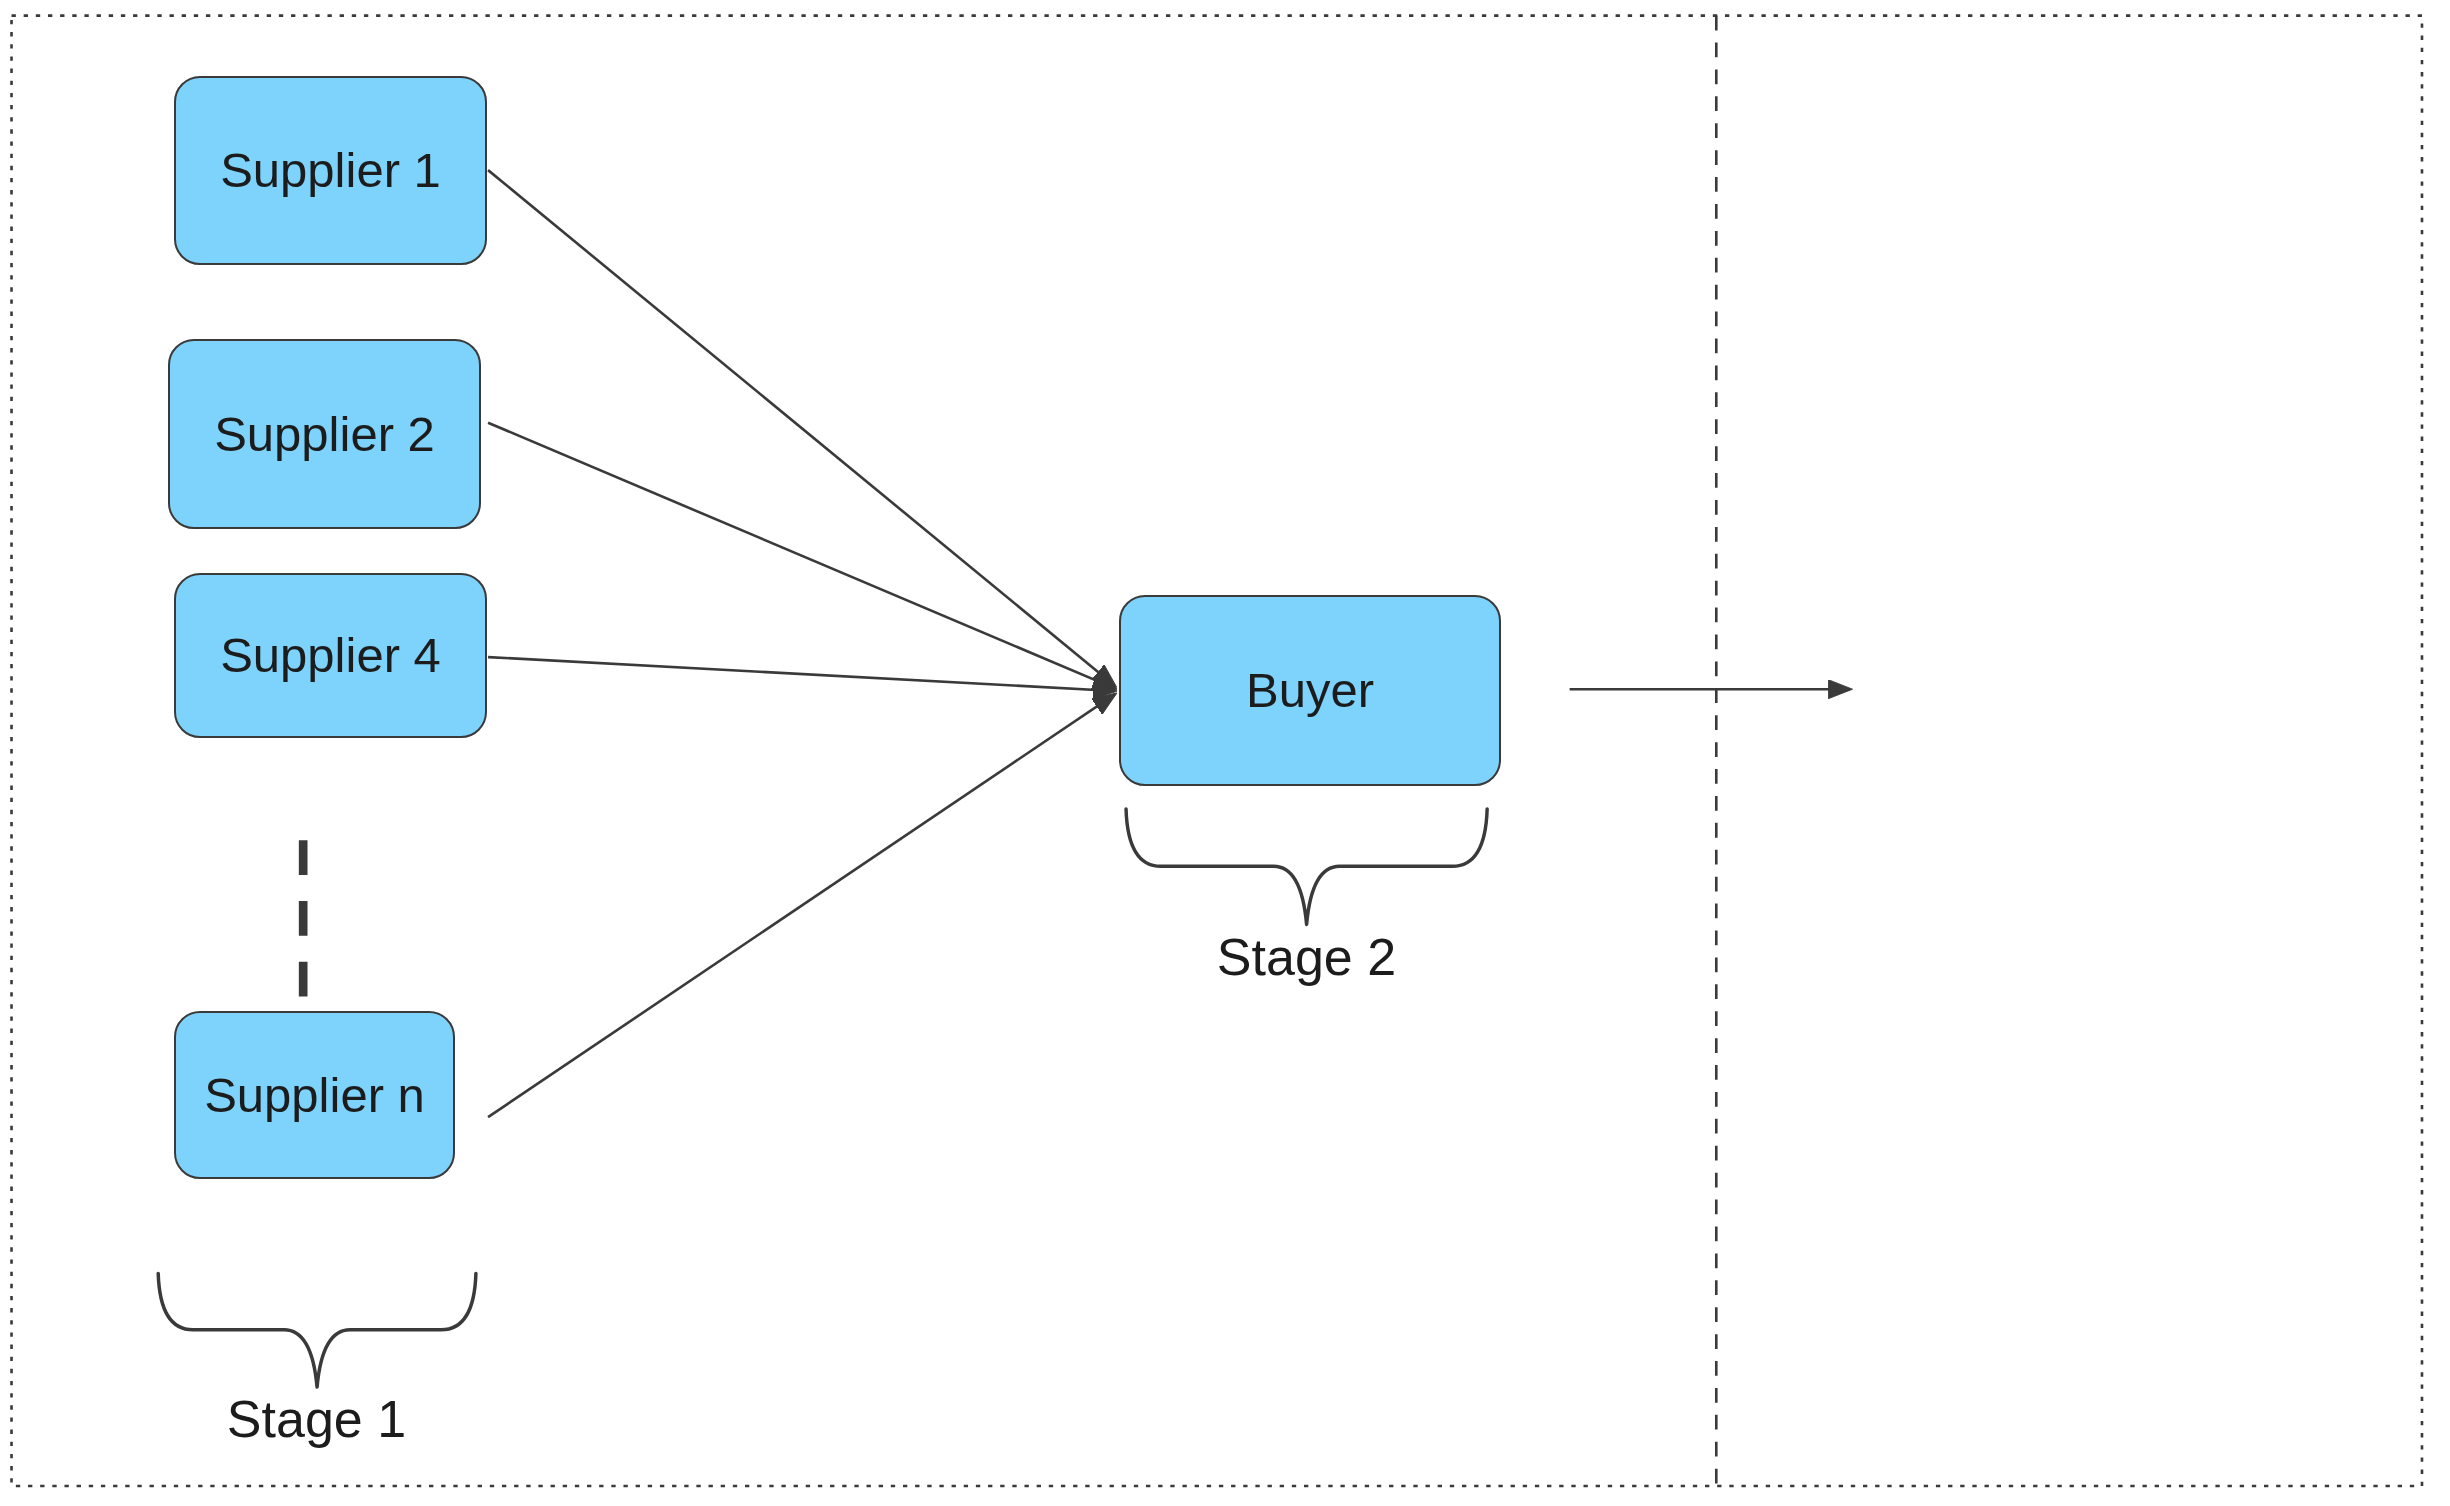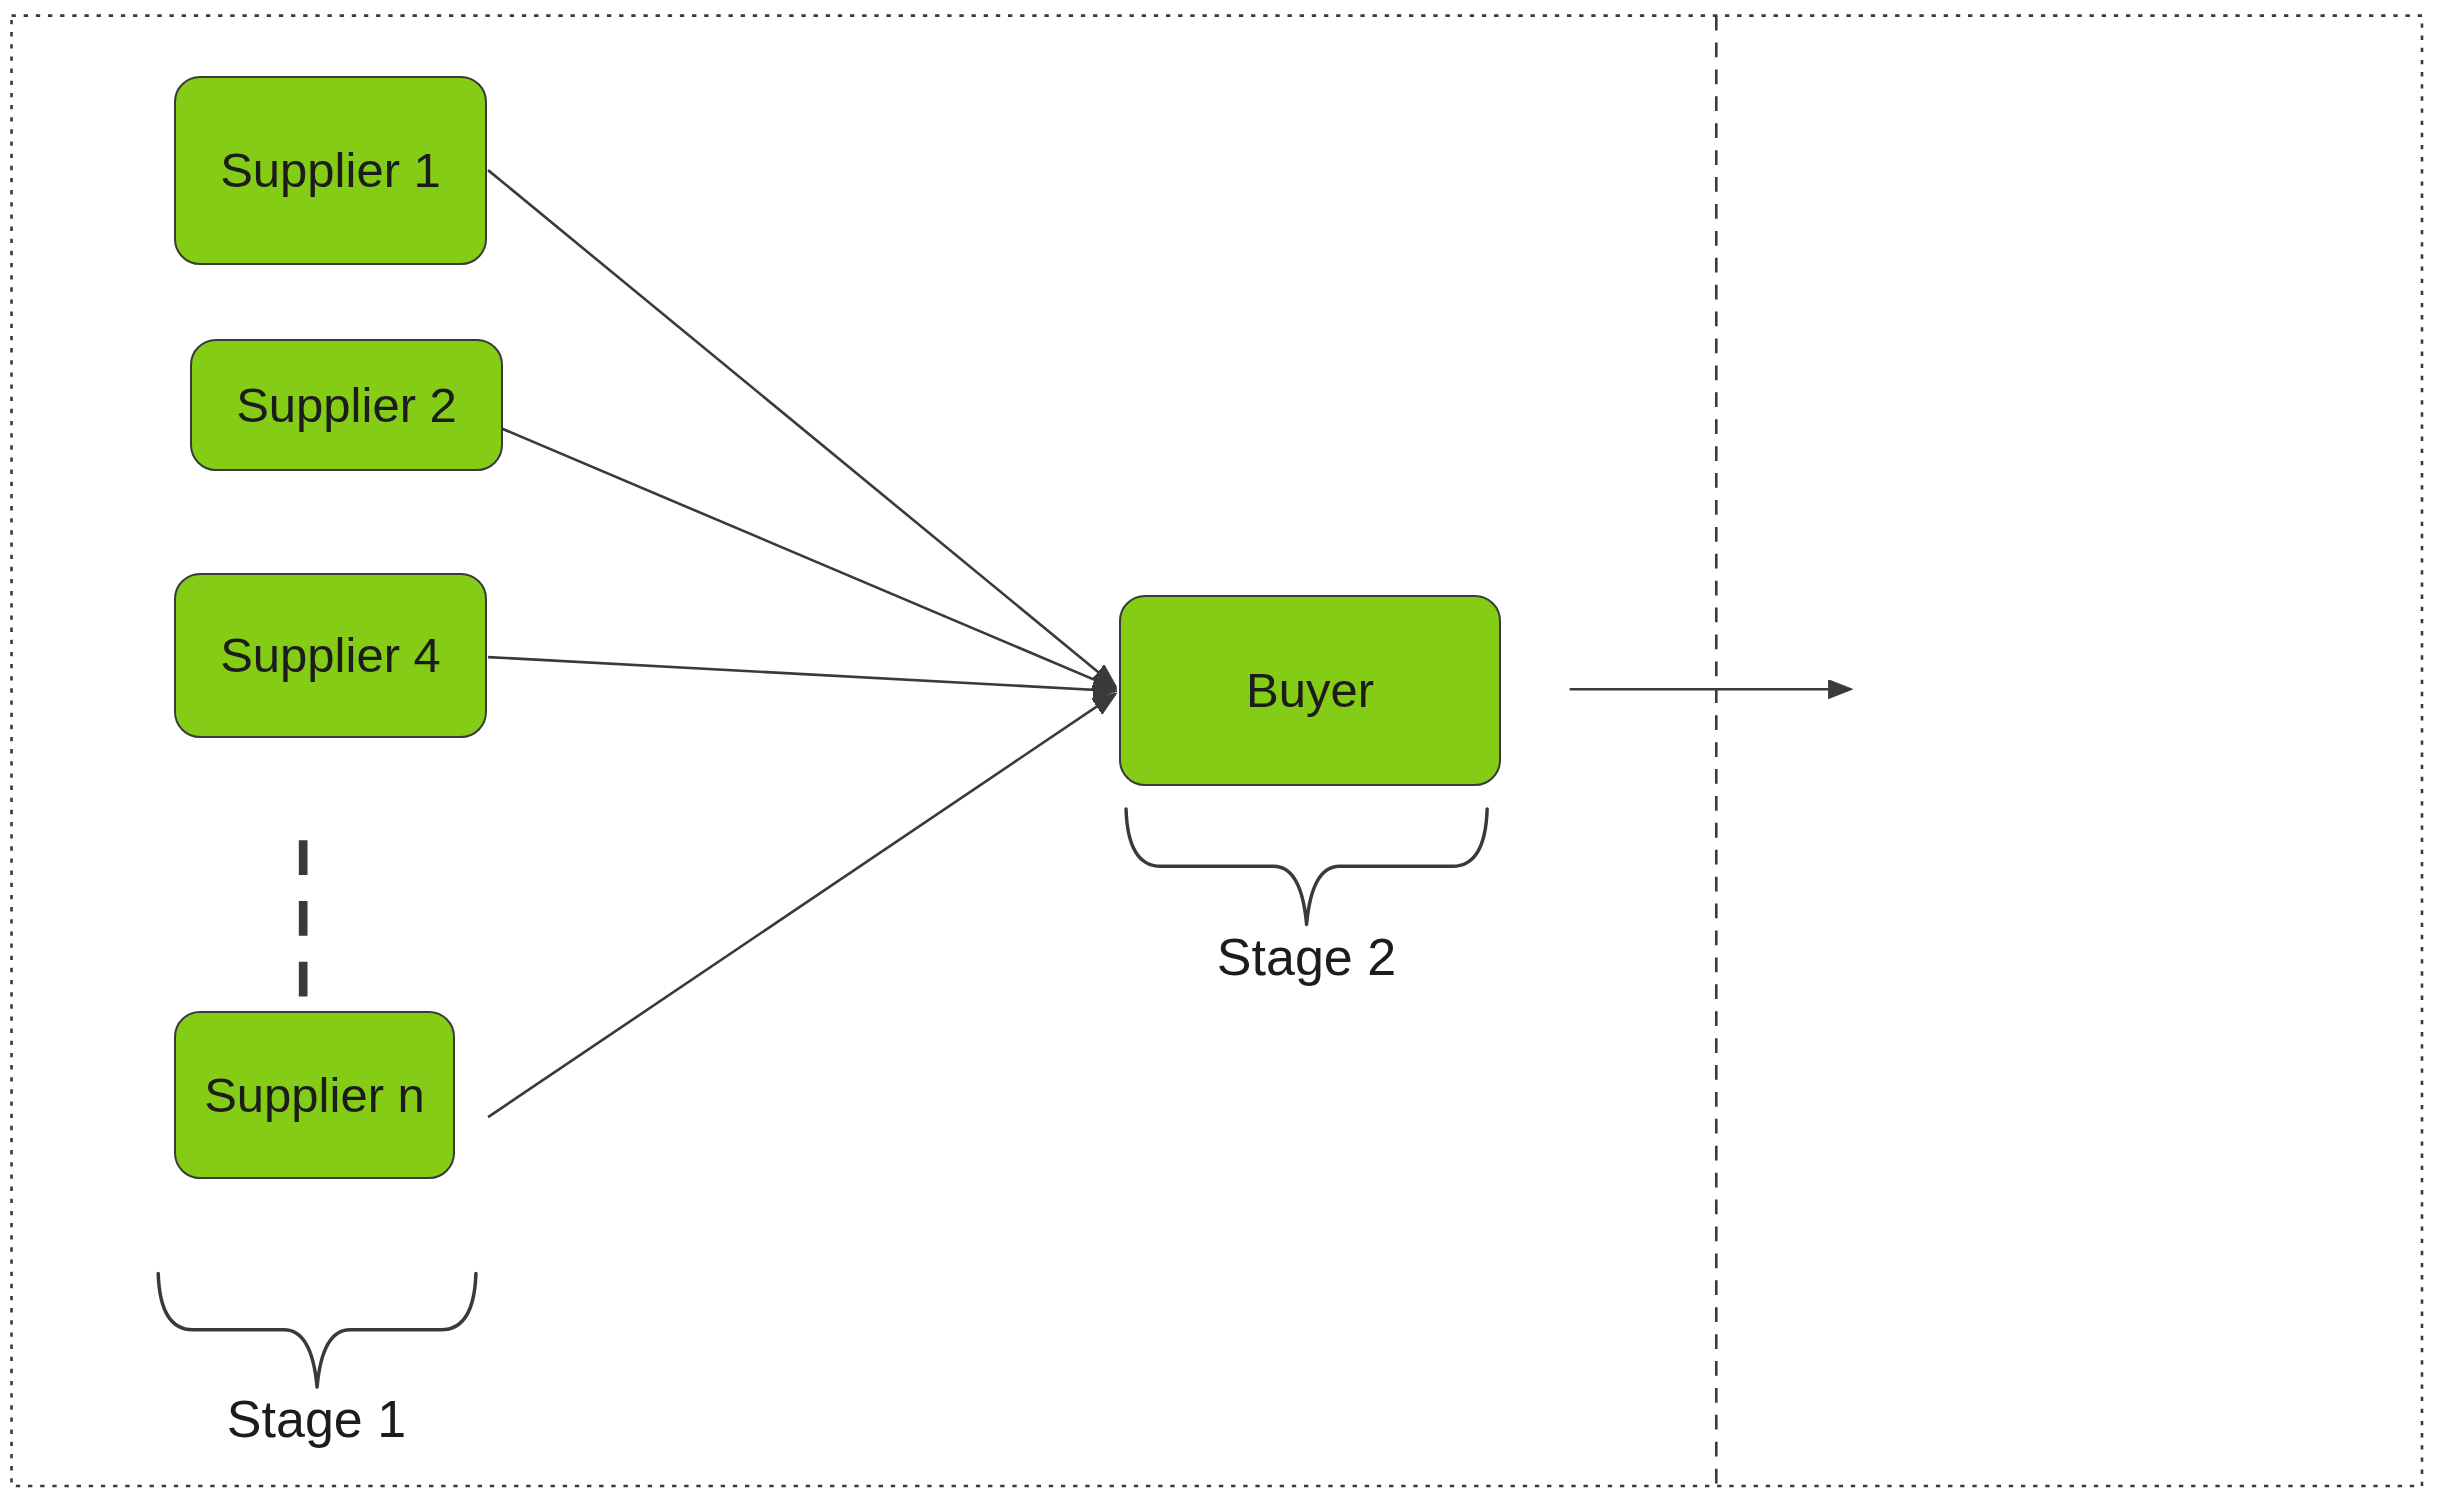--- a/index.html
+++ b/index.html
@@ -11,21 +11,21 @@
   body{width:2450px;height:1506px;font-family:"Liberation Sans", sans-serif;}
   .canvas{
     position:relative;width:2450px;height:1506px;background:var(--background);overflow:hidden;
   }
   .layer{position:absolute;left:0;top:0;width:2450px;height:1506px;}
   .node{
     position:absolute;
     box-sizing:border-box;
     border:2.6px solid var(--line);
     border-radius:26px;
-    background:#84cc16;
+    background:#7dd3fc;
     display:flex;align-items:center;justify-content:center;
     color:var(--text);
     font-size:49px;
     line-height:1.32;
     text-align:center;
     white-space:pre-line;
   }
   .stage-label{
     position:absolute;
     color:var(--text);
@@ -62,21 +62,21 @@
 
     <path d="M 182 1467 Q 184 1532 222 1532 L 327 1532 Q 359 1532 365 1598 Q 371 1532 403 1532 L 508 1532 Q 546 1532 548 1467" fill="none" stroke-width="4" stroke-linecap="round" stroke-linejoin="round"></path>
 
     <path d="M 1297 932 Q 1299 998 1337 998 L 1467 998 Q 1499 998 1505 1065 Q 1511 998 1543 998 L 1673 998 Q 1711 998 1713 932" fill="none" stroke-width="4" stroke-linecap="round" stroke-linejoin="round"></path>
   </svg>
 
   <div class="node" style="left:174px;top:76px;width:313px;height:189px;">
     <span>Supplier 1</span>
   </div>
 
-  <div class="node" style="left:190px;top:339px;width:313px;height:132px;">
+  <div class="node" style="left:168px;top:339px;width:313px;height:190px;">
     <span>Supplier 2</span>
   </div>
 
   <div class="node" style="left:174px;top:573px;width:313px;height:165px;">
     <span>Supplier 4</span>
   </div>
 
   <div class="node" style="left:174px;top:1011px;width:281px;height:168px;">
     <span>Supplier n</span>
   </div>

